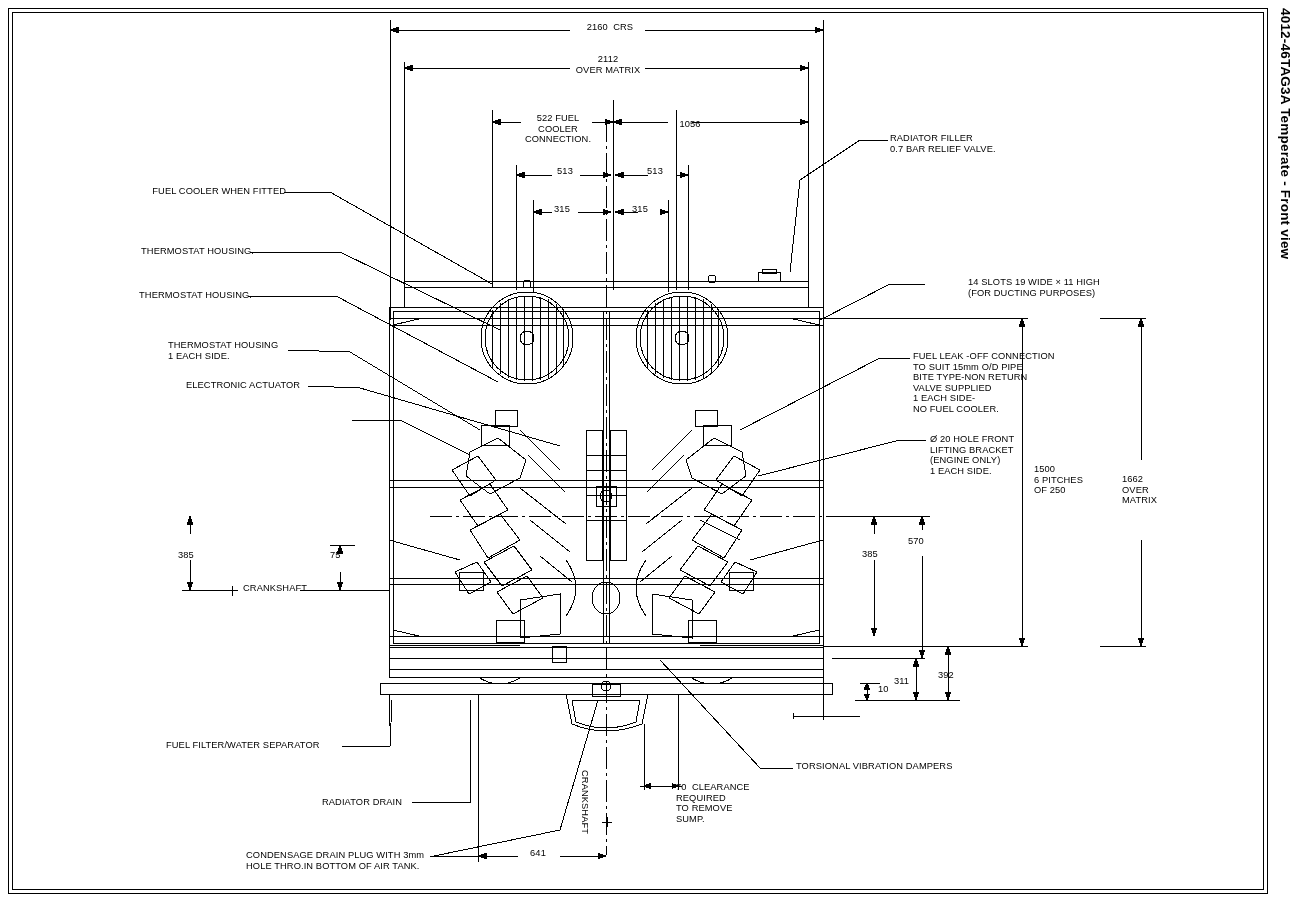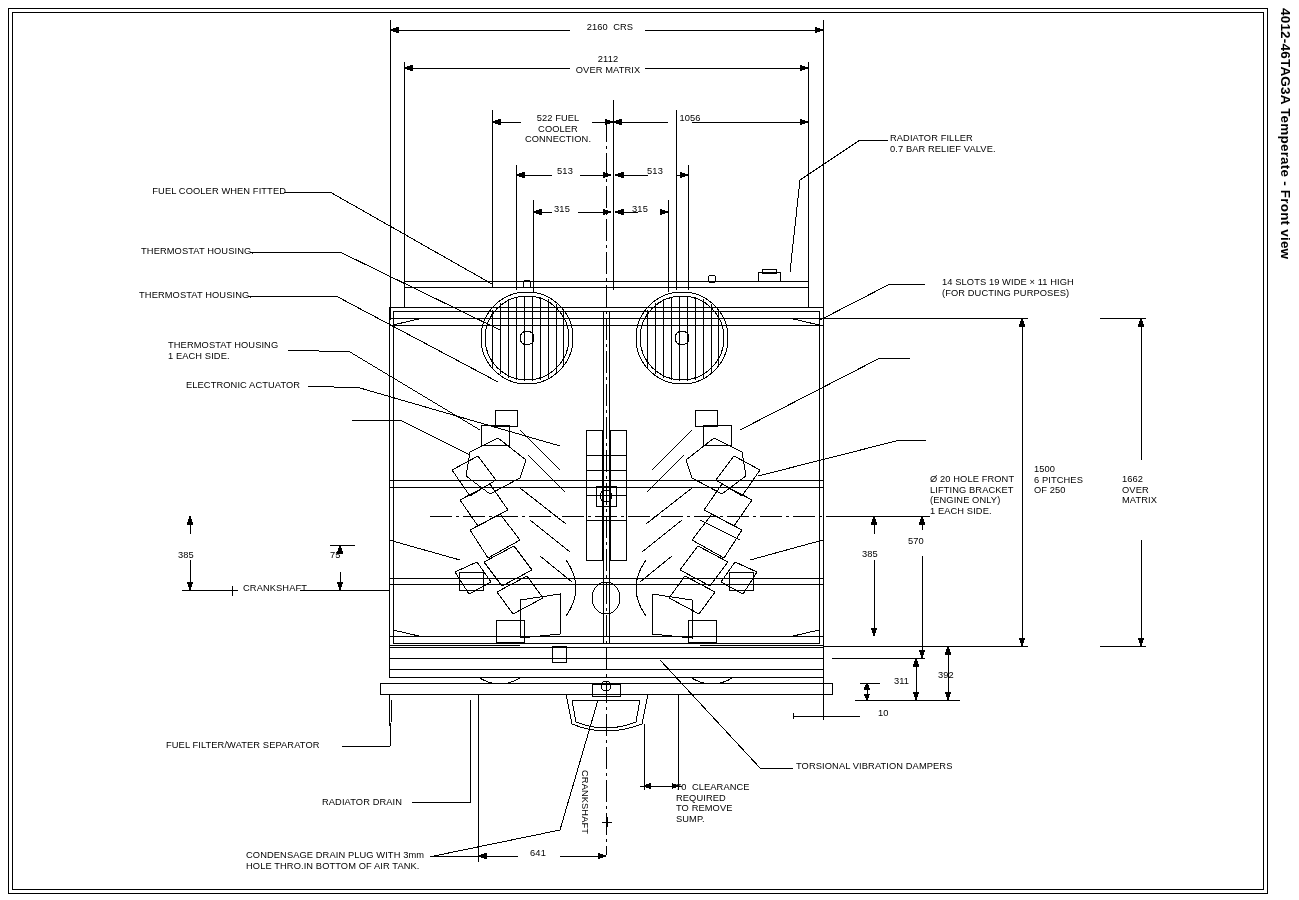--- a/index.html
+++ b/index.html
@@ -310,37 +310,37 @@
       <line x1="700" y1="645" x2="823" y2="645"></line>
     </g>
   </svg>
 
   <div class="lbl c" style="left:545px; top:22px; width:130px;">2160  CRS</div>
   <div class="lbl c" style="left:548px; top:54px; width:120px;">2112
 OVER MATRIX</div>
   <div class="lbl c" style="left:508px; top:113px; width:100px;">522 FUEL
 COOLER
 CONNECTION.</div>
-  <div class="lbl c" style="left:660px; top:113px; width:60px;">1056</div>
+  <div class="lbl c" style="left:660px; top:119px; width:60px;">1056</div>
   <div class="lbl c" style="left:540px; top:166px; width:50px;">513</div>
   <div class="lbl c" style="left:630px; top:166px; width:50px;">513</div>
   <div class="lbl c" style="left:540px; top:204px; width:44px;">315</div>
   <div class="lbl c" style="left:618px; top:204px; width:44px;">315</div>
 
   <div class="lbl" style="left:1034px; top:464px;">1500
 6 PITCHES
 OF 250</div>
   <div class="lbl" style="left:1122px; top:474px;">1662
 OVER
 MATRIX</div>
   <div class="lbl" style="left:908px; top:536px;">570</div>
   <div class="lbl" style="left:862px; top:549px;">385</div>
   <div class="lbl" style="left:938px; top:670px;">392</div>
   <div class="lbl" style="left:894px; top:676px;">311</div>
-  <div class="lbl" style="left:878px; top:684px;margin-top:24px;">10</div>
+  <div class="lbl" style="left:878px; top:684px;">10</div>
 
   <div class="lbl" style="left:178px; top:550px;">385</div>
   <div class="lbl" style="left:330px; top:550px;">75</div>
   <div class="lbl" style="left:243px; top:583px;">CRANKSHAFT</div>
 
   <div class="lbl c" style="left:512px; top:848px; width:52px;">641</div>
   <div class="lbl" style="left:590px; top:770px; width:14px; transform:rotate(90deg); transform-origin:left top;">CRANKSHAFT</div>
 
   <div class="lbl r" style="left:124px; top:186px; width:162px;">FUEL COOLER WHEN FITTED</div>
   <div class="lbl r" style="left:126px; top:246px; width:128px;">THERMOSTAT HOUSING.</div>
@@ -348,23 +348,29 @@
   <div class="lbl" style="left:168px; top:340px;">THERMOSTAT HOUSING
 1 EACH SIDE.</div>
   <div class="lbl" style="left:186px; top:380px;">ELECTRONIC ACTUATOR</div>
   <div class="lbl" style="left:166px; top:740px;">FUEL FILTER/WATER SEPARATOR</div>
   <div class="lbl" style="left:322px; top:797px;">RADIATOR DRAIN</div>
   <div class="lbl" style="left:246px; top:850px;">CONDENSAGE DRAIN PLUG WITH 3mm
 HOLE THRO.IN BOTTOM OF AIR TANK.</div>
 
   <div class="lbl" style="left:890px; top:133px;">RADIATOR FILLER
 0.7 BAR RELIEF VALVE.</div>
-  <div class="lbl" style="left:942px; top:277px;">14 SLOTS 19 WIDE × 11 HIGH
+  <div class="lbl" style="left:968px; top:277px;">14 SLOTS 19 WIDE × 11 HIGH
 (FOR DUCTING PURPOSES)</div>
-  <div class="lbl" style="left:930px; top:434px;margin-top:40px;">Ø 20 HOLE FRONT
+  <div class="lbl" style="left:913px; top:351px;">FUEL LEAK -OFF CONNECTION
+TO SUIT 15mm O/D PIPE
+BITE TYPE-NON RETURN
+VALVE SUPPLIED
+1 EACH SIDE-
+NO FUEL COOLER.</div>
+  <div class="lbl" style="left:930px; top:434px;">Ø 20 HOLE FRONT
 LIFTING BRACKET
 (ENGINE ONLY)
 1 EACH SIDE.</div>
   <div class="lbl" style="left:796px; top:761px;">TORSIONAL VIBRATION DAMPERS</div>
 
   <div class="lbl" style="left:676px; top:782px;">70  CLEARANCE
 REQUIRED
 TO REMOVE
 SUMP.</div>
 

